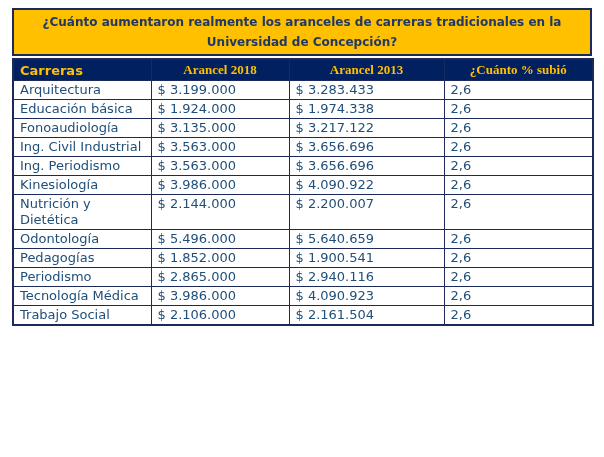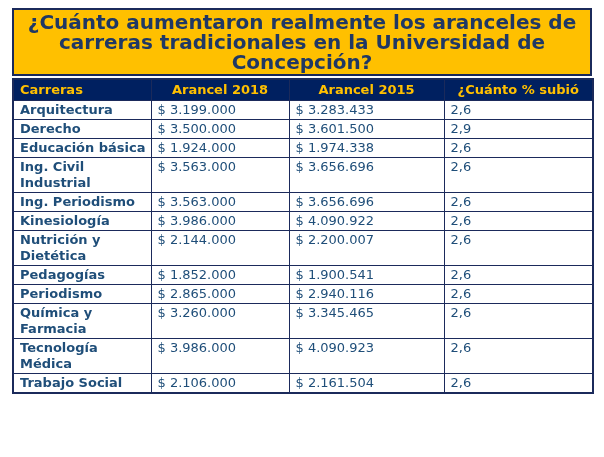--- a/index.html
+++ b/index.html
@@ -15,21 +15,21 @@
   }
   .wrapper {
     width: 580px;
     margin: 8px auto 0 12px;
   }
   .title-box {
     background: #FFC000;
     border: 2px solid #1B2A5B;
     color: #203864;
     font-weight: bold;
-    font-size: 20px;
+    font-size: 12px;
     line-height: 20px;
     text-align: center;
     padding: 2px 8px;
     box-sizing: border-box;
     margin-bottom: 2px;
   }
   table.tuition {
     width: 580px;
     border-collapse: collapse;
     border: 2px solid #1B2A5B;
@@ -42,71 +42,71 @@
     overflow: hidden;
   }
   thead th {
     background: #002060;
     color: #FFC000;
     font-weight: bold;
     padding: 2px 6px;
     height: 21px;
   }
   th.h-left   { text-align: left; }
-  th.h-center { text-align: center; }
+  th.h-center { text-align: center; font-family: Liberation Serif, serif; }
   tbody td {
     background: #ffffff;
     color: #1F4E79;
     padding: 1px 6px 1px 6px;
     line-height: 16px;
     vertical-align: top;
     text-align: left;
     height: 18px;
   }
-  td.c-carrera { padding-right: 4px; font-weight: bold; }
+  td.c-carrera { padding-right: 4px; }
 </style>
 </head>
 <body>
 
 <div class="wrapper">
 
   <div class="title-box">¿Cuánto aumentaron realmente los aranceles de carreras tradicionales en la Universidad de Concepción?</div>
 
   <table class="tuition">
     <colgroup>
       <col style="width:138px">
       <col style="width:138px">
       <col style="width:155px">
       <col style="width:149px">
     </colgroup>
     <thead>
       <tr>
         <th class="h-left">Carreras</th>
         <th class="h-center">Arancel 2018</th>
-        <th class="h-center">Arancel 2015</th>
+        <th class="h-center">Arancel 2013</th>
         <th class="h-center">¿Cuánto % subió</th>
       </tr>
     </thead>
     <tbody>
         <tr>
           <td class="c-carrera">Arquitectura</td>
           <td class="c-money">$ 3.199.000</td>
           <td class="c-money">$ 3.283.433</td>
           <td class="c-pct">2,6</td>
         </tr>
         <tr>
-          <td class="c-carrera">Derecho</td>
-          <td class="c-money">$ 3.500.000</td>
-          <td class="c-money">$ 3.601.500</td>
-          <td class="c-pct">2,9</td>
-        </tr>
-        <tr>
           <td class="c-carrera">Educación básica</td>
           <td class="c-money">$ 1.924.000</td>
           <td class="c-money">$ 1.974.338</td>
+          <td class="c-pct">2,6</td>
+        </tr>
+        <tr>
+          <td class="c-carrera">Fonoaudiología</td>
+          <td class="c-money">$ 3.135.000</td>
+          <td class="c-money">$ 3.217.122</td>
           <td class="c-pct">2,6</td>
         </tr>
         <tr>
           <td class="c-carrera">Ing. Civil Industrial</td>
           <td class="c-money">$ 3.563.000</td>
           <td class="c-money">$ 3.656.696</td>
           <td class="c-pct">2,6</td>
         </tr>
         <tr>
           <td class="c-carrera">Ing. Periodismo</td>
@@ -120,35 +120,35 @@
           <td class="c-money">$ 4.090.922</td>
           <td class="c-pct">2,6</td>
         </tr>
         <tr>
           <td class="c-carrera">Nutrición y Dietética</td>
           <td class="c-money">$ 2.144.000</td>
           <td class="c-money">$ 2.200.007</td>
           <td class="c-pct">2,6</td>
         </tr>
         <tr>
+          <td class="c-carrera">Odontología</td>
+          <td class="c-money">$ 5.496.000</td>
+          <td class="c-money">$ 5.640.659</td>
+          <td class="c-pct">2,6</td>
+        </tr>
+        <tr>
           <td class="c-carrera">Pedagogías</td>
           <td class="c-money">$ 1.852.000</td>
           <td class="c-money">$ 1.900.541</td>
           <td class="c-pct">2,6</td>
         </tr>
         <tr>
           <td class="c-carrera">Periodismo</td>
           <td class="c-money">$ 2.865.000</td>
           <td class="c-money">$ 2.940.116</td>
-          <td class="c-pct">2,6</td>
-        </tr>
-        <tr>
-          <td class="c-carrera">Química y Farmacia</td>
-          <td class="c-money">$ 3.260.000</td>
-          <td class="c-money">$ 3.345.465</td>
           <td class="c-pct">2,6</td>
         </tr>
         <tr>
           <td class="c-carrera">Tecnología Médica</td>
           <td class="c-money">$ 3.986.000</td>
           <td class="c-money">$ 4.090.923</td>
           <td class="c-pct">2,6</td>
         </tr>
         <tr>
           <td class="c-carrera">Trabajo Social</td>

